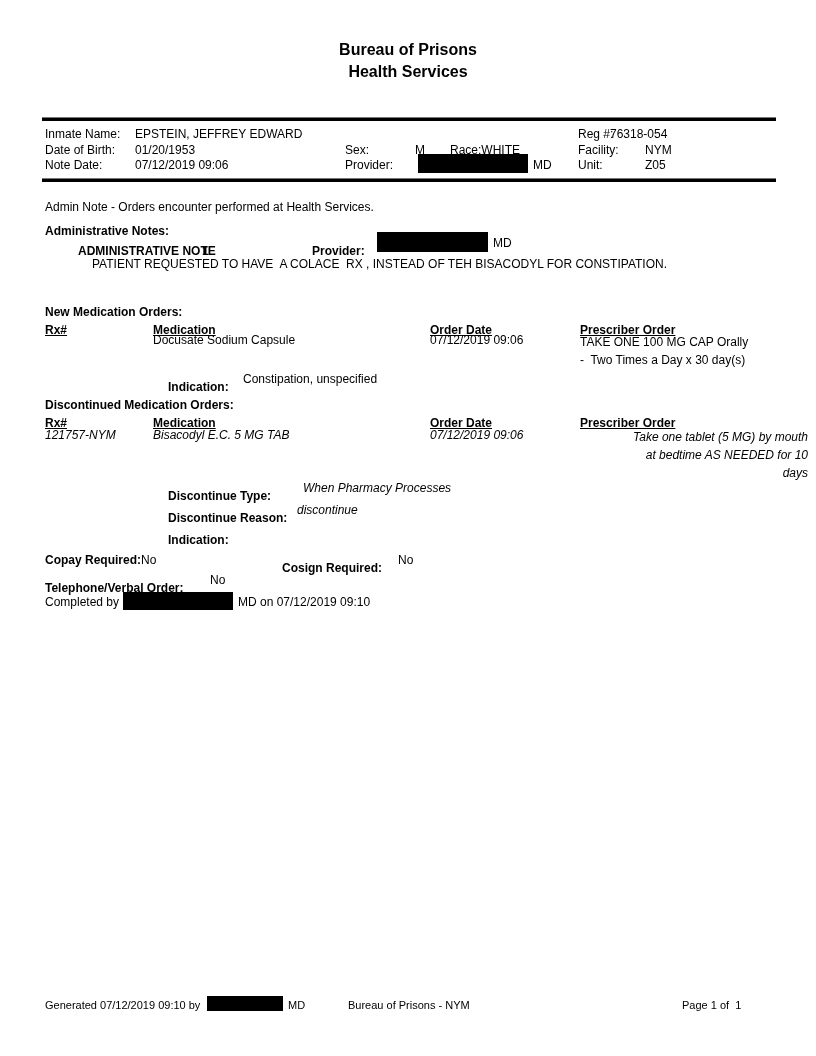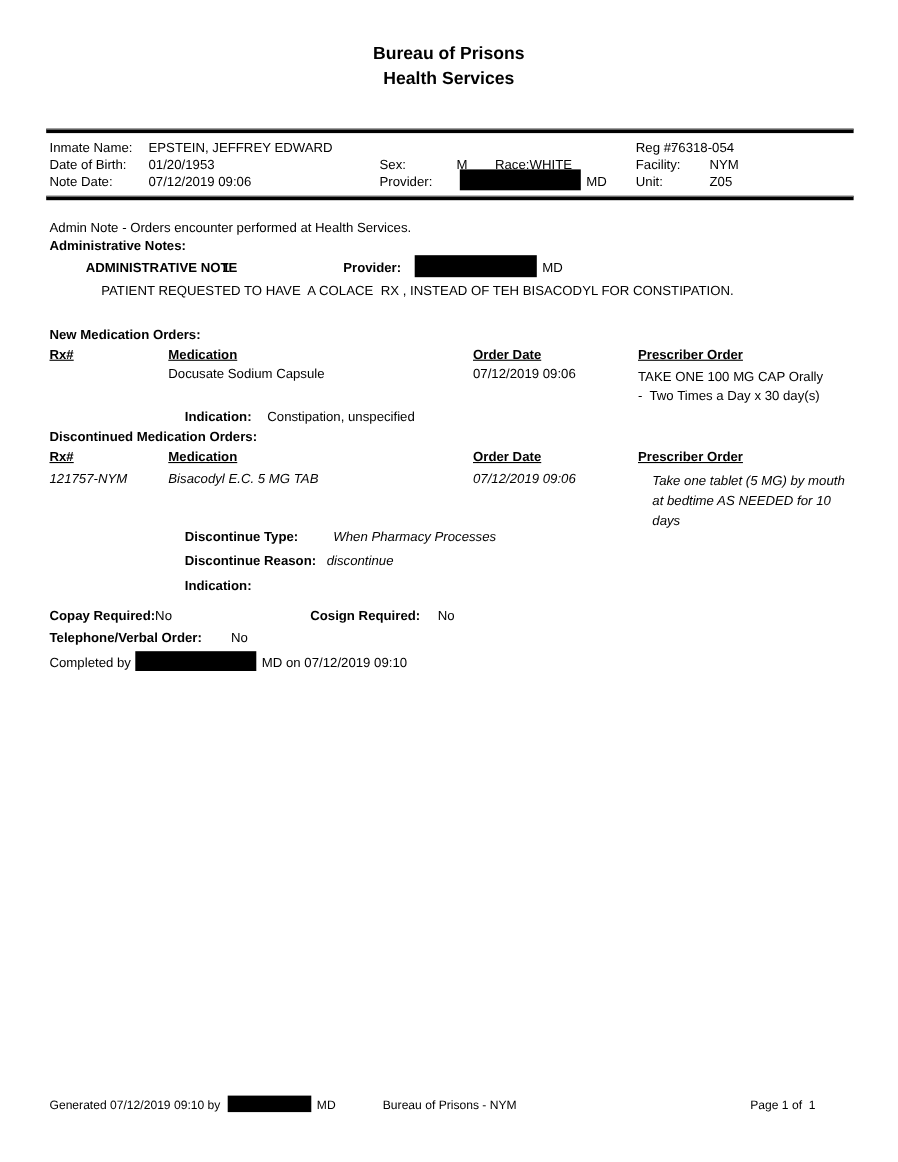--- a/index.html
+++ b/index.html
@@ -2,22 +2,22 @@
 <html><head>
 <meta charset="utf-8">
 <style>
   html, body { margin:0; padding:0; background:#ffffff; }
   .page {
     position:relative; width:816px; height:1056px; background:#ffffff;
     font-family:"Liberation Sans","DejaVu Sans",sans-serif;
     font-size:12px; color:#000; overflow:hidden;
   }
   .t { position:absolute; white-space:pre; line-height:15px; }
-  .b { font-weight:bold; }
-  .i { font-style:italic; }
+  .b { font-weight:bold;margin-top:8px; }
+  .i { font-style:italic;text-align:right; }
   .u { text-decoration:underline; }
   .center { left:0; width:100%; text-align:center; }
   .title { font-size:16px; font-weight:bold; line-height:22px; }
   .rule { position:absolute; left:42px; width:734px; height:3px; background:#000; border-top:1px solid #777; }
   .redact { position:absolute; background:#000; }
   .wrap { white-space:pre-wrap; line-height:18px; }
   .small { font-size:11px; line-height:14px; }
 </style>
 </head>
 <body>

